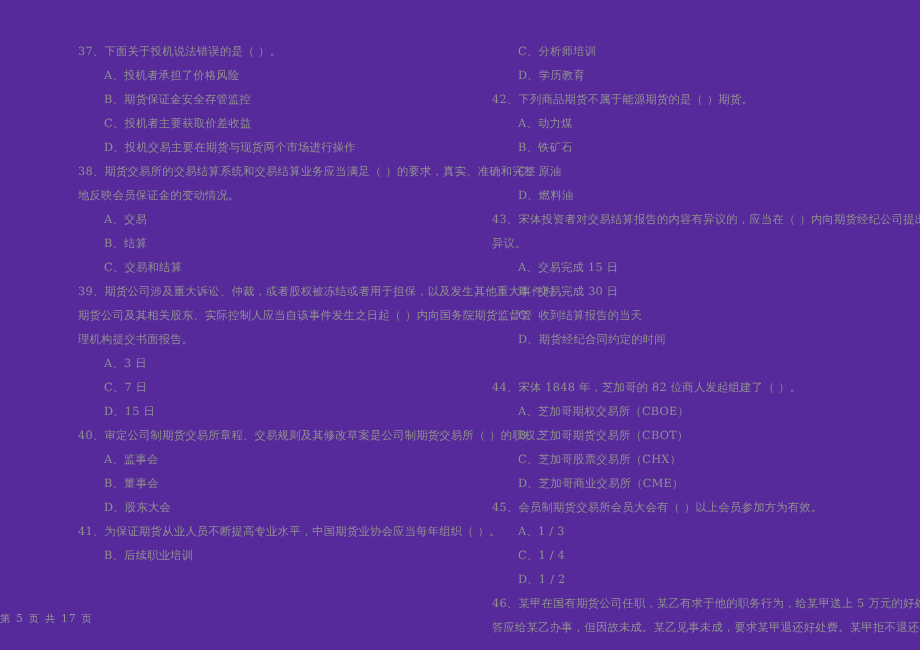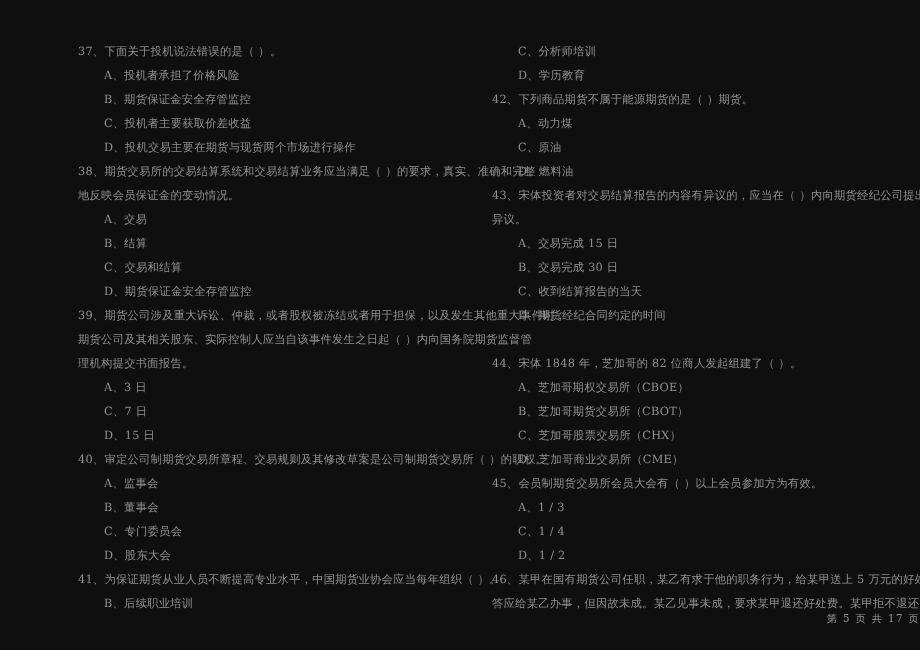--- a/index.html
+++ b/index.html
@@ -5,21 +5,21 @@
 <style>
   html, body {
     margin: 0;
     padding: 0;
     background: #ffffff;
   }
   .page {
     position: relative;
     width: 920px;
     height: 650px;
-    background: #000000;
+    background: #4c1d95;
     overflow: hidden;
     font-family: "DejaVu Serif", "Liberation Serif", serif;
     color: #8d8d8d;
   }
   .column {
     position: absolute;
     top: 40px;
     width: 400px;
   }
   .col-left  { left: 78px; }
@@ -49,21 +49,21 @@
   
   .spacer {
     height: 24px;
   }
 
   .footer {
     position: absolute;
     left: 0;
     right: 0;
     top: 612px;
-    text-align: right;
+    text-align: left;
     font-size: 10.2px;
     letter-spacing: 1.4px;
     color: #909090;
     font-family: "DejaVu Serif", "Liberation Serif", serif;
   }
 
   
   .page::after {
     content: "";
     position: absolute;
@@ -81,40 +81,39 @@
       <div class="line q-line">37、下面关于投机说法错误的是（     ）。</div>
       <div class="line opt-line">A、投机者承担了价格风险</div>
       <div class="line opt-line">B、期货保证金安全存管监控</div>
       <div class="line opt-line">C、投机者主要获取价差收益</div>
       <div class="line opt-line">D、投机交易主要在期货与现货两个市场进行操作</div>
       <div class="line q-line">38、期货交易所的交易结算系统和交易结算业务应当满足（     ）的要求，真实、准确和完整</div>
       <div class="line q-cont">地反映会员保证金的变动情况。</div>
       <div class="line opt-line">A、交易</div>
       <div class="line opt-line">B、结算</div>
       <div class="line opt-line">C、交易和结算</div>
-      <div class="line opt-line">D、期货保证金安全存管监控</div>
       <div class="line q-line">39、期货公司涉及重大诉讼、仲裁，或者股权被冻结或者用于担保，以及发生其他重大事件时，</div>
       <div class="line q-cont">期货公司及其相关股东、实际控制人应当自该事件发生之日起（     ）内向国务院期货监督管</div>
       <div class="line q-cont">理机构提交书面报告。</div>
       <div class="line opt-line">A、3 日</div>
       <div class="line opt-line">C、7 日</div>
       <div class="line opt-line">D、15 日</div>
       <div class="line q-line">40、审定公司制期货交易所章程、交易规则及其修改草案是公司制期货交易所（     ）的职权。</div>
       <div class="line opt-line">A、监事会</div>
       <div class="line opt-line">B、董事会</div>
-      <div class="line opt-line">C、专门委员会</div>
       <div class="line opt-line">D、股东大会</div>
       <div class="line q-line">41、为保证期货从业人员不断提高专业水平，中国期货业协会应当每年组织（     ）。</div>
       <div class="line opt-line">B、后续职业培训</div>
     </div>
   <div class="column col-right">
       <div class="line opt-line">C、分析师培训</div>
       <div class="line opt-line">D、学历教育</div>
       <div class="line q-line">42、下列商品期货不属于能源期货的是（     ）期货。</div>
       <div class="line opt-line">A、动力煤</div>
+      <div class="line opt-line">B、铁矿石</div>
       <div class="line opt-line">C、原油</div>
       <div class="line opt-line">D、燃料油</div>
       <div class="line q-line">43、宋体投资者对交易结算报告的内容有异议的，应当在（     ）内向期货经纪公司提出书面</div>
       <div class="line q-cont">异议。</div>
       <div class="line opt-line">A、交易完成 15 日</div>
       <div class="line opt-line">B、交易完成 30 日</div>
       <div class="line opt-line">C、收到结算报告的当天</div>
       <div class="line opt-line">D、期货经纪合同约定的时间</div>
       <div class="spacer"></div>
       <div class="line q-line">44、宋体 1848 年，芝加哥的 82 位商人发起组建了（     ）。</div>

